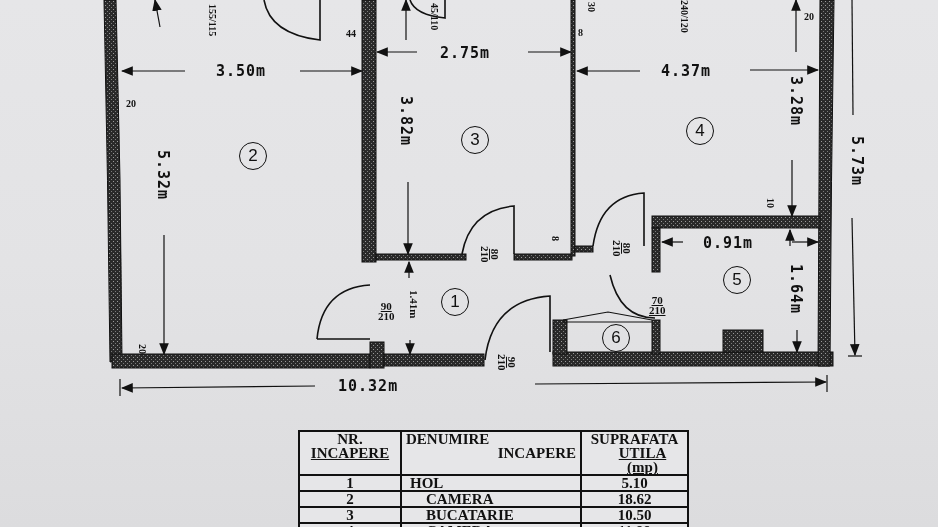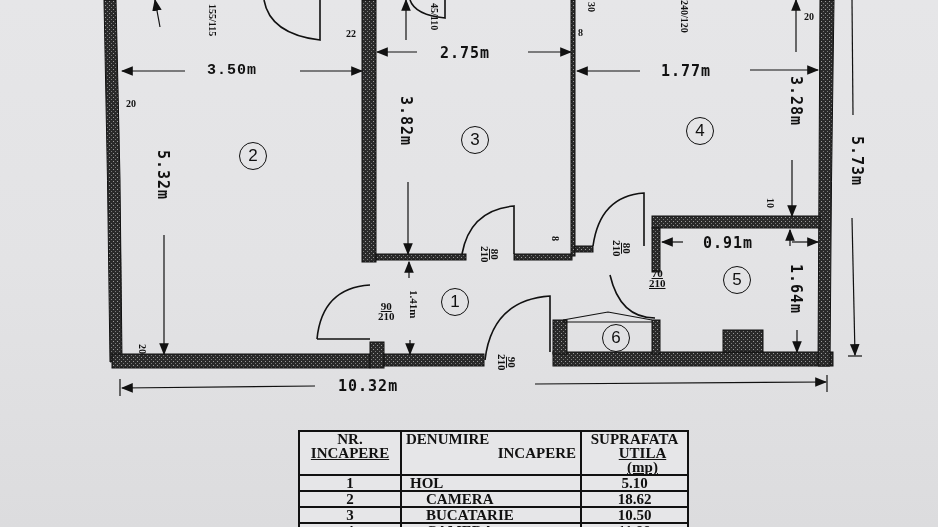--- a/index.html
+++ b/index.html
@@ -110,35 +110,35 @@
     <line x1="797" y1="330" x2="797" y2="352" marker-end="url(#arr)"></line>
     <line x1="409" y1="278" x2="409" y2="262" marker-end="url(#arr)"></line>
     <line x1="410" y1="340" x2="410" y2="354" marker-end="url(#arr)"></line>
     <line x1="315" y1="386" x2="122" y2="388" marker-end="url(#arr)"></line>
     <line x1="120" y1="379" x2="120" y2="396"></line>
     <line x1="535" y1="384" x2="826" y2="382" marker-end="url(#arr)"></line>
     <line x1="827" y1="375" x2="827" y2="392"></line>
   </g>
 </svg>
 
-<div class="lbl" style="left:207px;top:62px;font-family:Liberation Mono, monospace;">3.50m</div>
+<div class="lbl" style="left:216px;top:62px;">3.50m</div>
 <div class="lbl lbl-v" style="left:172px;top:150px;">5.32m</div>
 <div class="lbl" style="left:440px;top:44px;">2.75m</div>
 <div class="lbl lbl-v" style="left:415px;top:96px;">3.82m</div>
-<div class="lbl" style="left:661px;top:62px;">1.77m</div>
+<div class="lbl" style="left:661px;top:62px;">4.37m</div>
 <div class="lbl lbl-v" style="left:805px;top:76px;">3.28m</div>
 <div class="lbl" style="left:703px;top:234px;">0.91m</div>
 <div class="lbl lbl-v" style="left:805px;top:264px;">1.64m</div>
 <div class="lbl lbl-v small" style="left:420px;top:290px;font-size:11px;">1.41m</div>
 <div class="lbl" style="left:338px;top:377px;">10.32m</div>
 <div class="lbl lbl-v" style="left:866px;top:136px;">5.73m</div>
 
 <div class="lbl small" style="left:126px;top:98px;">20</div>
 <div class="lbl small lbl-v" style="left:148px;top:344px;">20</div>
-<div class="lbl small" style="left:346px;top:28px;">22</div>
+<div class="lbl small" style="left:346px;top:28px;">44</div>
 <div class="lbl small lbl-v" style="left:597px;top:2px;">30</div>
 <div class="lbl small" style="left:578px;top:27px;">8</div>
 <div class="lbl small lbl-v" style="left:561px;top:236px;">8</div>
 <div class="lbl small" style="left:804px;top:11px;">20</div>
 <div class="lbl small lbl-v" style="left:776px;top:198px;">10</div>
 
 <div class="lbl small lbl-v" style="left:218px;top:4px;font-size:10px;">155/115</div>
 <div class="lbl small lbl-v" style="left:440px;top:3px;font-size:10px;">45/110</div>
 <div class="lbl small lbl-v" style="left:690px;top:0px;font-size:10px;">240/120</div>
 
@@ -147,21 +147,21 @@
   <span>210</span>
 </div>
 <div class="door door-v" style="left:500px;top:246px;">
   <span class="num">80</span>
   <span>210</span>
 </div>
 <div class="door door-v" style="left:632px;top:240px;">
   <span class="num">80</span>
   <span>210</span>
 </div>
-<div class="door" style="left:649px;top:268px;text-decoration:underline;">
+<div class="door" style="left:649px;top:295px;text-decoration:underline;">
   <span class="num">70</span>
   <span>210</span>
 </div>
 <div class="door door-v" style="left:517px;top:354px;">
   <span class="num">90</span>
   <span>210</span>
 </div>
 
 <div class="room-num" style="left:441px;top:288px;">1</div>
 <div class="room-num" style="left:239px;top:142px;">2</div>

